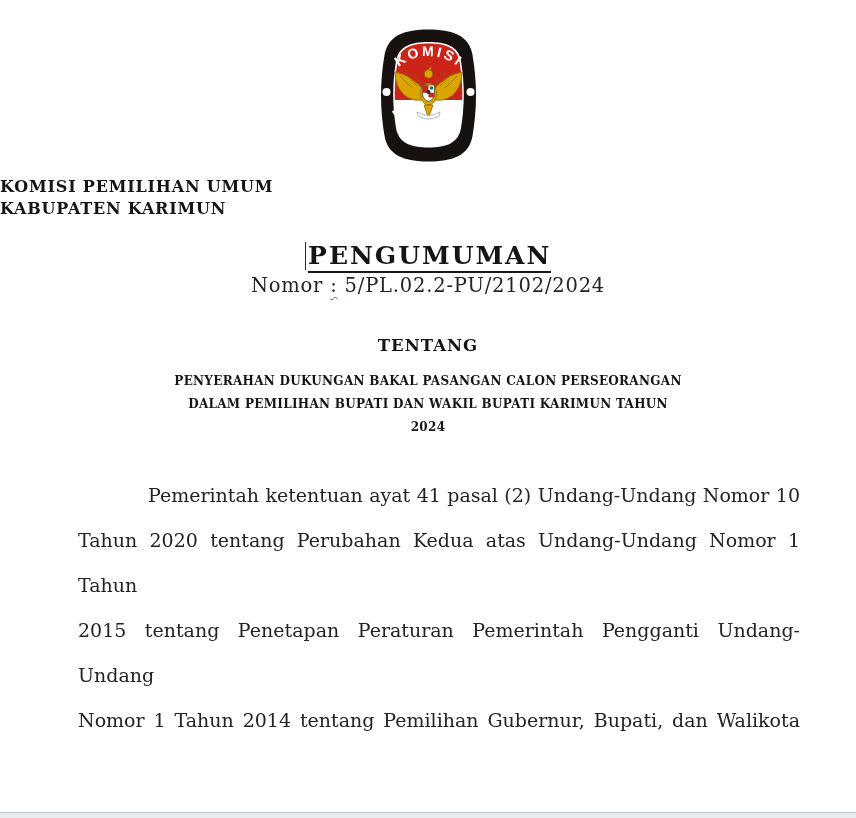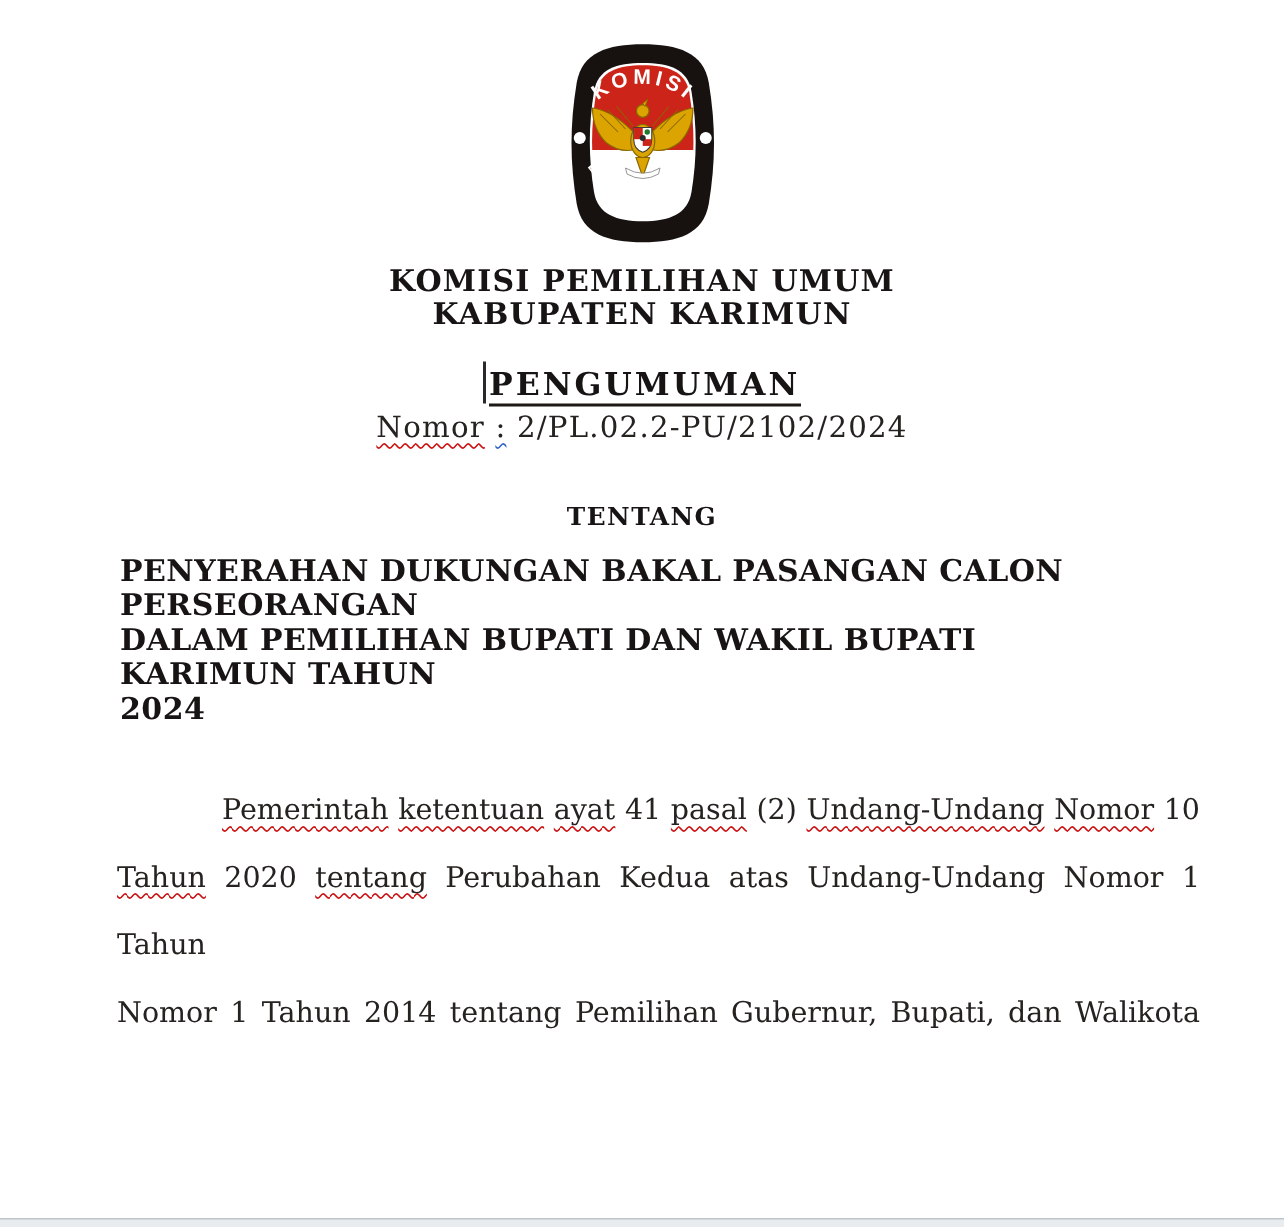--- a/index.html
+++ b/index.html
@@ -12,23 +12,23 @@
     overflow: hidden;
     font-family: "DejaVu Serif", "Liberation Serif", serif;
     color: #1e1b1a;
   }
   .logo-wrap {
     width: 101px;
     height: 135px;
     margin: 28px auto 0 auto;
   }
   .org-line {
-    text-align: center;
+    text-align: left;
     font-weight: bold;
-    font-size: 20px;
+    font-size: 16px;
     line-height: 22px;
     letter-spacing: 0.8px;
     color: #171413;
   }
   .org-line.first { margin-top: 13px; }
   .doc-title-row {
     margin-top: 21px;
     text-align: center;
     line-height: 30px;
     white-space: nowrap;
@@ -36,21 +36,21 @@
   .cursor {
     display: inline-block;
     width: 1.5px;
     height: 28px;
     background: #2a2a2a;
     vertical-align: -6px;
     margin-right: 2px;
   }
   .doc-title {
     font-weight: bold;
-    font-size: 21px;
+    font-size: 25px;
     letter-spacing: 2px;
     color: #171413;
     border-bottom: 2.5px solid #1c1917;
     padding-bottom: 1px;
   }
   .nomor-line {
     text-align: center;
     font-size: 19.5px;
     line-height: 24px;
     letter-spacing: 0.8px;
@@ -60,44 +60,43 @@
     margin-top: 38px;
     text-align: center;
     font-weight: bold;
     font-size: 16.5px;
     line-height: 20px;
     letter-spacing: 1px;
     color: #171413;
   }
   .subject {
     margin-top: 14px;
-    text-align: left;
+    text-align: center;
     font-weight: bold;
-    font-size: 20px;
+    font-size: 12px;
     line-height: 23px;
     letter-spacing: 0.3px;
     color: #171413;
     padding: 0 80px;
   }
   .body-par {
     margin-top: 34px;
     padding-left: 78px;
     width: 800px;
     font-size: 19px;
     color: #26221f;
   }
   .body-line {
     line-height: 45px;
     text-align: justify;
     text-align-last: justify;
     white-space: normal;
   }
   .body-line.indent { padding-left: 70px; }
   .sp {
-    text-decoration: underline;
     text-decoration-style: wavy;
     text-decoration-thickness: 1px;
     text-underline-offset: 4px;
     text-decoration-skip-ink: none;
   }
   .gr {
     text-decoration: underline;
     text-decoration-style: wavy;
     text-decoration-thickness: 1px;
     text-underline-offset: 4px;
@@ -165,30 +164,31 @@
     </svg>
   </div>
 
   <div class="org-line first">KOMISI PEMILIHAN UMUM</div>
   <div class="org-line">KABUPATEN KARIMUN</div>
 
   <div class="doc-title-row">
     <span class="cursor"></span><span class="doc-title">PENGUMUMAN</span>
   </div>
 
-  <div class="nomor-line" id="nomor-line"><span class="sp">Nomor</span><span> </span><span class="gr">:</span><span> 2/PL.02.2-PU/2102/2024</span></div>
+  <div class="nomor-line" id="nomor-line"><span class="sp">Nomor</span><span> </span><span class="gr">:</span><span> 5/PL.02.2-PU/2102/2024</span></div>
 
   <div class="tentang">TENTANG</div>
 
   <div class="subject" id="subject">
       <div>PENYERAHAN DUKUNGAN BAKAL PASANGAN CALON PERSEORANGAN</div>
       <div>DALAM PEMILIHAN BUPATI DAN WAKIL BUPATI KARIMUN TAHUN</div>
       <div>2024</div>
     </div>
 
   <div class="body-par" id="body-par">
       <div class="body-line indent"><span class="sp">Pemerintah</span><span> </span><span class="sp">ketentuan</span><span> </span><span class="sp">ayat</span><span> 41 </span><span class="sp">pasal</span><span> (2) </span><span class="sp">Undang-Undang</span><span> </span><span class="sp">Nomor</span><span> 10</span></div>
       <div class="body-line"><span class="sp">Tahun</span><span> 2020 </span><span class="sp">tentang</span><span> Perubahan Kedua atas Undang-Undang Nomor 1 Tahun</span></div>
+      <div class="body-line"><span>2015 tentang Penetapan Peraturan Pemerintah Pengganti Undang-Undang</span></div>
       <div class="body-line"><span>Nomor 1 Tahun 2014 tentang Pemilihan Gubernur, Bupati, dan Walikota</span></div>
     </div>
 
   <div class="bottom-strip"></div>
 </div>
 
 </body></html>

